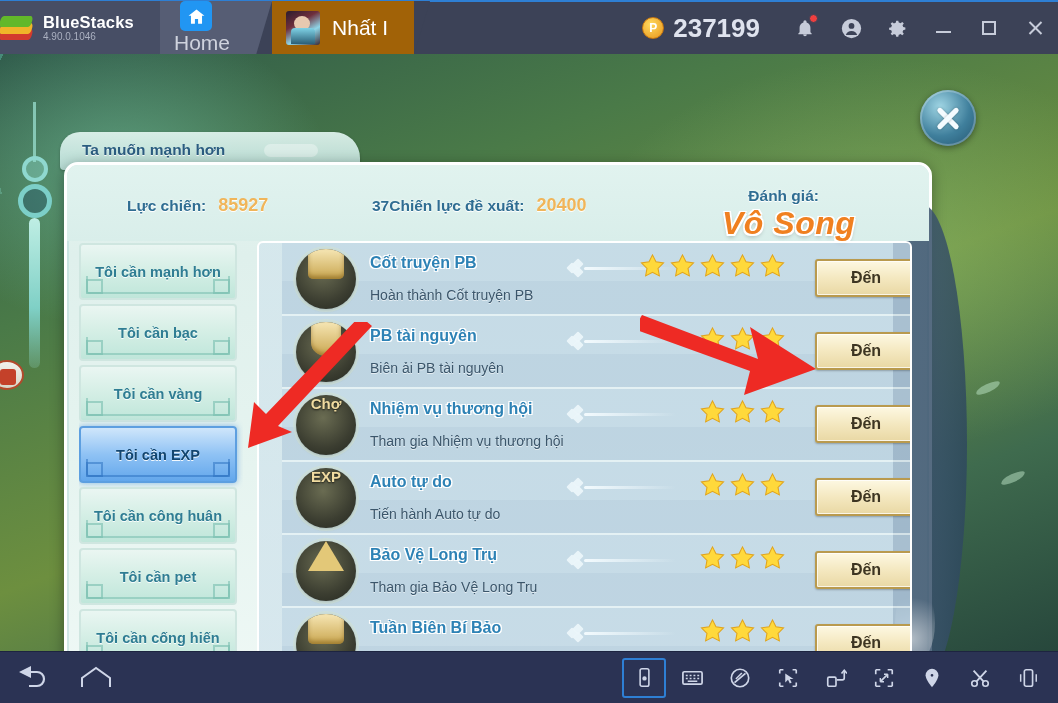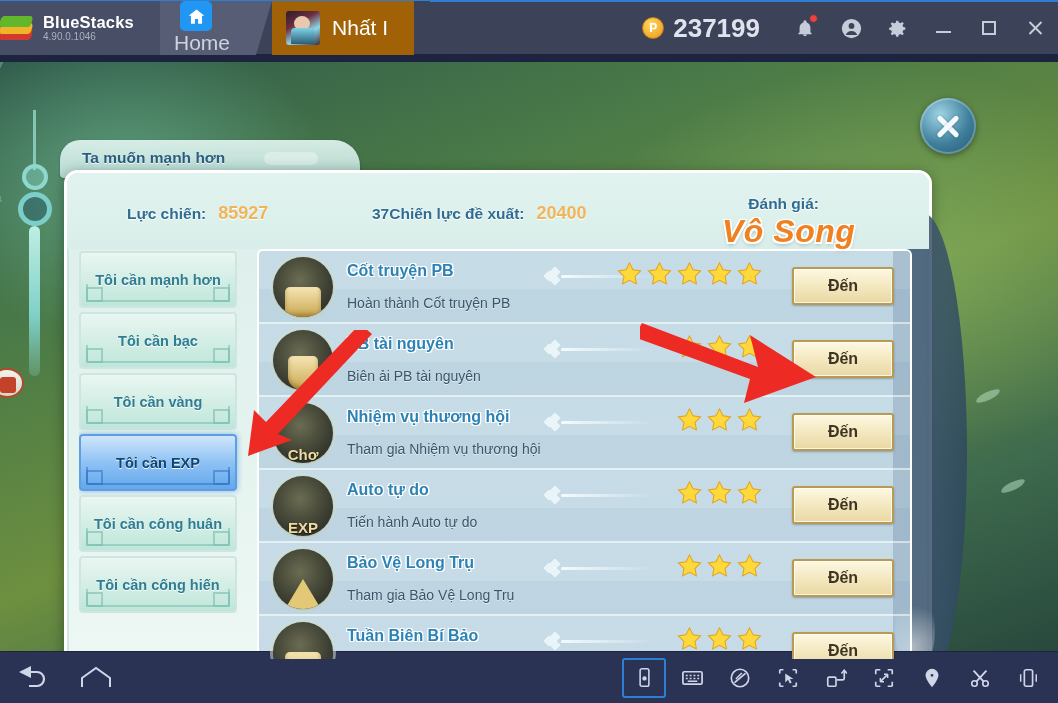--- a/index.html
+++ b/index.html
@@ -85,21 +85,21 @@
   .wbtn .sq{ width:14px; height:14px; border:2px solid #c7ccda; }
   .wbtn .x{ position:relative; width:17px; height:17px; }
   .wbtn .x:before,.wbtn .x:after{
     content:""; position:absolute; left:0; top:7px; width:17px; height:2px; background:#c7ccda;
   }
   .wbtn .x:before{ transform:rotate(45deg); }
   .wbtn .x:after{ transform:rotate(-45deg); }
 
   
   #game{
-    position:absolute; left:0; top:62px; width:1058px; height:597px;
+    position:absolute; left:0; top:54px; width:1058px; height:597px;
     background:
       radial-gradient(ellipse 300px 220px at 120px 120px, rgba(120,200,170,.55), rgba(0,0,0,0) 70%),
       radial-gradient(ellipse 420px 280px at 880px 200px, rgba(150,200,120,.45), rgba(0,0,0,0) 70%),
       radial-gradient(ellipse 500px 300px at 520px 560px, rgba(110,170,140,.45), rgba(0,0,0,0) 72%),
       linear-gradient(160deg,#2f5a4a 0%,#4a7a48 28%,#6d8f3f 55%,#3f6b4e 78%,#27473c 100%);
     overflow:hidden;
   }
   #game:before{
     content:""; position:absolute; left:0; top:0; width:260px; height:140px;
     background:
@@ -251,39 +251,39 @@
   }
   .side-item.active span{ color:#12456f; }
   .side-item.active .deco,
   .side-item.active .deco:before,
   .side-item.active .deco:after{ border-color:rgba(40,110,190,.5); }
 
   
   #tasklist{
     position:absolute; left:190px; top:76px; width:655px; height:432px;
     background:linear-gradient(180deg, rgba(206,225,237,.55), rgba(196,218,232,.55));
-    border:2px solid #ffffff; border-radius:6px; overflow:hidden;
+    border:2px solid #ffffff; border-radius:6px; overflow:hidden;padding-left:23px;
   }
   .task-row{
     position:relative; height:73px; width:651px;
     border-bottom:2px solid rgba(232,244,246,.75);
   }
   .task-row .band-top{
     position:absolute; left:0; top:0; width:100%; height:38px;
     background:rgba(186,209,226,.55);
   }
   .task-row .band-bot{
     position:absolute; left:0; top:38px; width:100%; height:33px;
     background:rgba(172,196,216,.55);
   }
   .task-icon{
     position:absolute; left:14px; top:6px; width:60px; height:60px; border-radius:50%;
     background:radial-gradient(circle at 45% 38%, #6a6c52 0%, #3c3e31 60%, #23261f 100%);
     box-shadow:0 0 0 3px rgba(210,225,210,.55), 0 1px 3px rgba(0,0,0,.35);
-    display:flex; align-items:flex-end; justify-content:center; z-index:3;
+    display:flex; align-items:flex-start; justify-content:center; z-index:3;
     overflow:hidden;
   }
   .task-icon .glyph{
     font-size:15px; font-weight:bold; color:#f0dba0;
     text-shadow:0 1px 2px rgba(0,0,0,.7);
   }
   .task-icon .shape{
     width:36px; height:30px;
     background:linear-gradient(180deg,#f6e6b4,#c9a64f);
     border-radius:5px;
@@ -479,20 +479,24 @@
           <div class="side-item active">
             <div class="deco"></div>
             <span>Tôi cần EXP</span>
           </div>
           <div class="side-item">
             <div class="deco"></div>
             <span>Tôi cần công huân</span>
           </div>
           <div class="side-item">
             <div class="deco"></div>
+            <span>Tôi cần pet</span>
+          </div>
+          <div class="side-item">
+            <div class="deco"></div>
             <span>Tôi cần cống hiến</span>
           </div>
         </div>
 
       <div id="tasklist">
           <div class="task-row">
             <div class="band-top"></div>
             <div class="band-bot"></div>
             <div class="task-icon">
               <div class="shape"></div>

